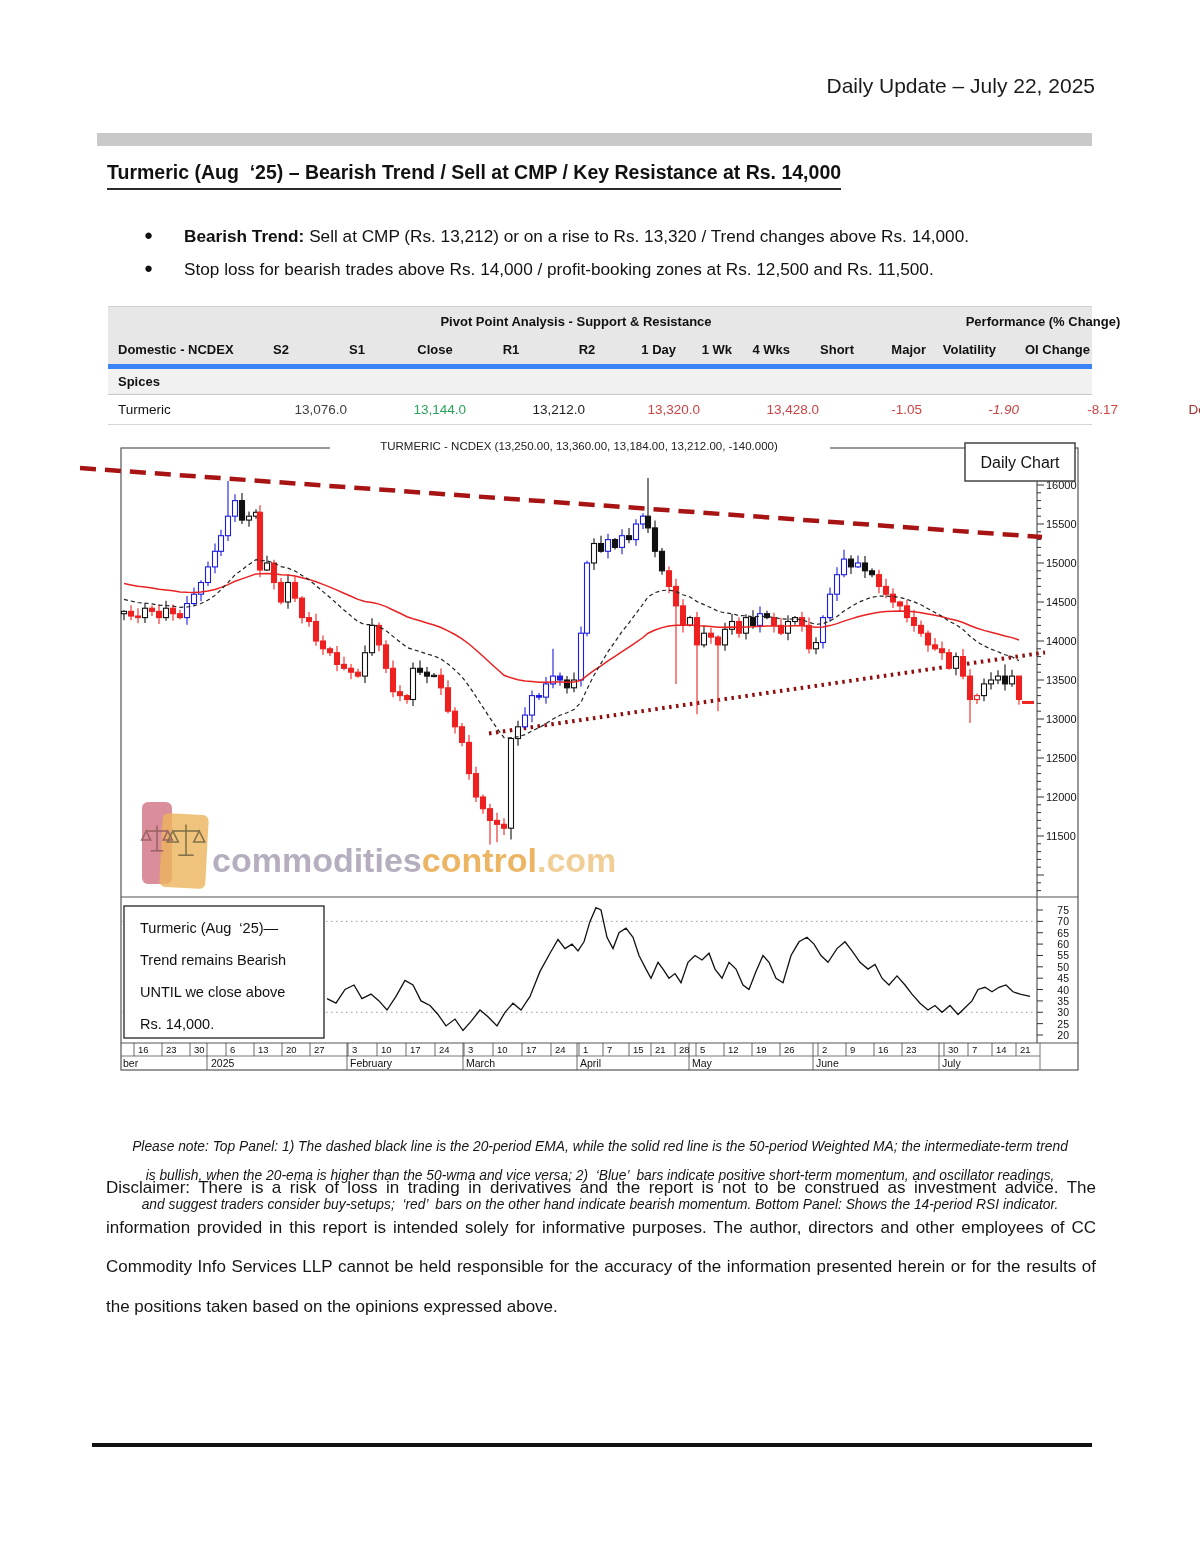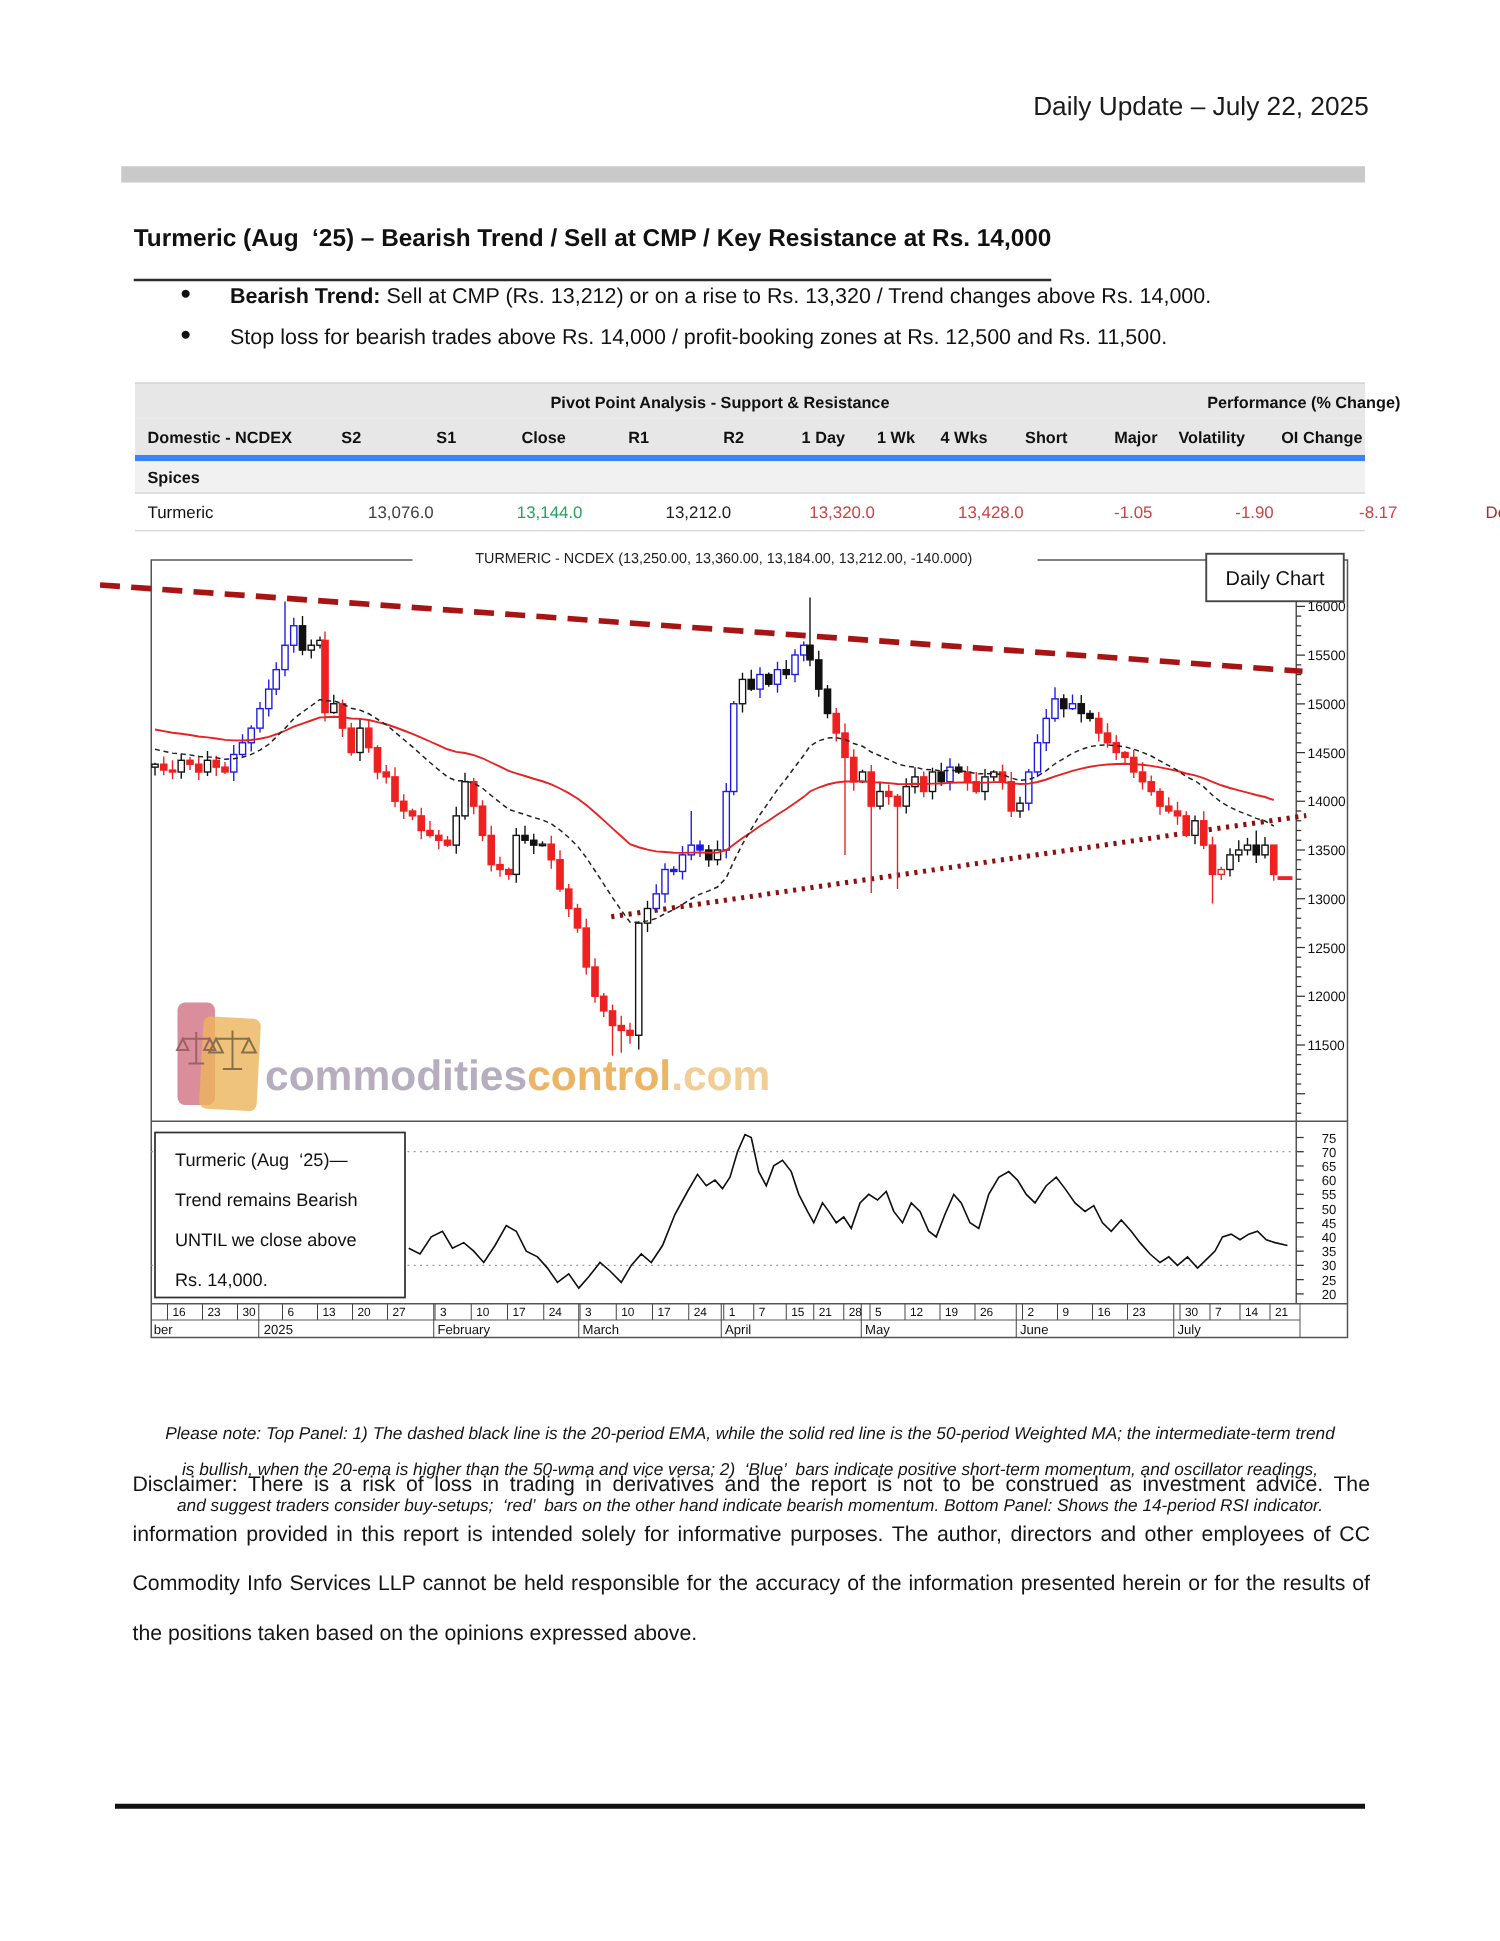--- a/index.html
+++ b/index.html
@@ -1,22 +1,22 @@
 <!DOCTYPE html>
 <html><head>
 <meta charset="utf-8">
 <style>
   html,body{margin:0;padding:0;background:#fff;}
   #page{position:relative;width:1200px;height:1553px;background:#fff;
         font-family:"Liberation Sans",sans-serif;color:#111;overflow:hidden;}
   .abs{position:absolute;}
   #header-date{top:74px;right:105px;font-size:21px;color:#1a1a1a;}
   #divider-bar{top:133px;left:97px;width:995px;height:13px;background:#c9c9c9;}
-  #page-title{top:180px;left:107px;font-size:19.5px;font-weight:bold;
-              border-bottom:2px solid #2b2b2b;padding-bottom:20px;}
+  #page-title{top:161px;left:107px;font-size:19.5px;font-weight:bold;
+              border-bottom:2px solid #2b2b2b;padding-bottom:4px;}
   .bullet-row{left:138px;width:960px;display:flex;font-size:17.2px;}
   .bullet-dot{width:40px;text-align:left;padding-left:6px;font-size:15px;}
   #bullet-1{top:226px;} #bullet-2{top:259px;}
   
   #pivot-table{top:306px;left:108px;width:984px;font-size:13px;}
   .trow{display:grid;grid-template-columns:136px 74px 78px 78px 74px 78px 62px 56px 58px 64px 72px 70px 94px;align-items:center;}
   .g-row{background:#e7e7e7;height:28px;border-top:1px solid #d0d0d0;font-weight:bold;gap:47px;}
   .h-row{background:#e7e7e7;height:29px;font-weight:bold;border-bottom:5px solid #3b82f6;}
   .s-row{background:#f1f1f1;height:25px;font-weight:bold;border-bottom:1px solid #c9c9c9;}
   .d-row{background:#fff;height:29px;font-size:13.5px;border-bottom:1px solid #d5d5d5;gap:41px;}
@@ -77,21 +77,21 @@
       <div class="tc tc-left">Spices</div>
     </div>
     <div class="trow d-row">
       <div class="tc tc-left">Turmeric</div>
       <div class="tc" style="color: #404040;">13,076.0</div>
       <div class="tc" style="color: rgb(39, 163, 92);">13,144.0</div>
       <div class="tc" style="color: rgb(29, 29, 29);">13,212.0</div>
       <div class="tc" style="color: rgb(204, 67, 67);">13,320.0</div>
       <div class="tc" style="color: rgb(204, 67, 67);">13,428.0</div>
       <div class="tc" style="color: rgb(204, 67, 67);">-1.05</div>
-      <div class="tc" style="color: rgb(204, 67, 67);">-1.90</div>
+      <div class="tc" style="color: rgb(204, 67, 67); font-style: italic;">-1.90</div>
       <div class="tc" style="color: rgb(204, 67, 67);">-8.17</div>
       <div class="tc" style="color: rgb(163, 46, 46);">Down</div>
       <div class="tc" style="color: rgb(163, 46, 46);">Down</div>
       <div class="tc" style="color: #1d4ed8;">Normal</div>
       <div class="tc" style="color: #737373;">Short Buildup</div>
     </div>
   </div>
 
   <div class="abs" id="chart-wrap">
     <svg id="chart-svg" width="1020" height="636" viewBox="80 438 1020 636">

